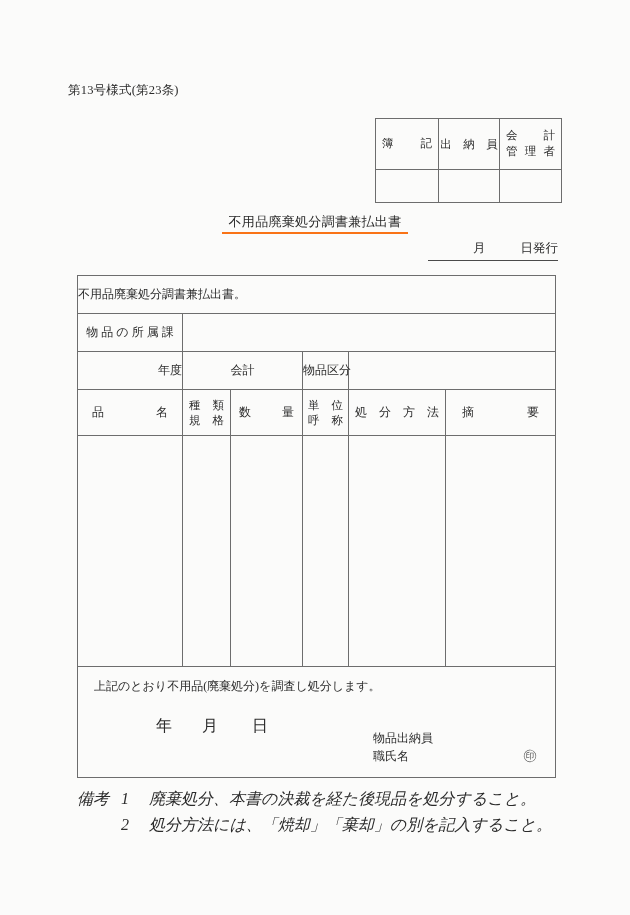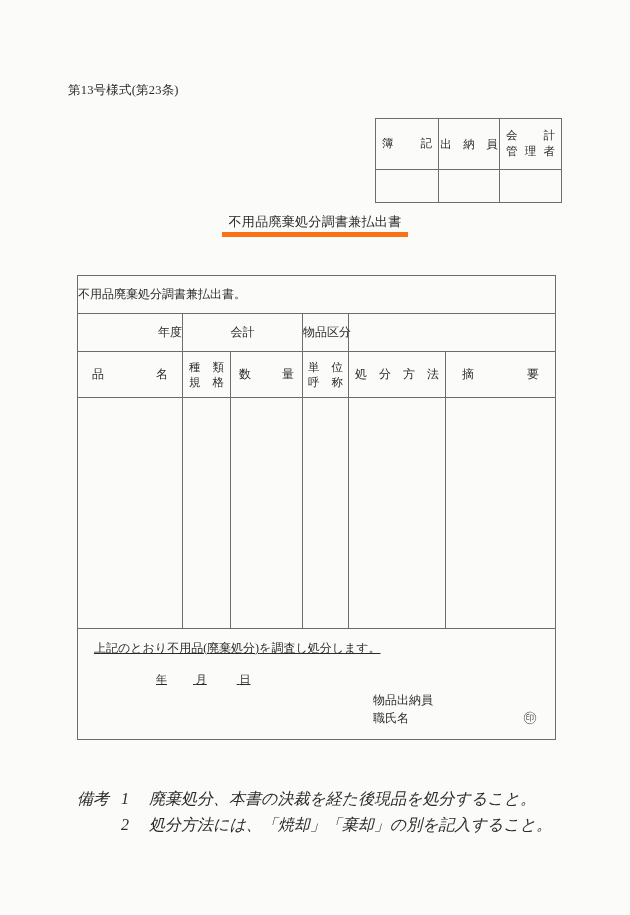--- a/index.html
+++ b/index.html
@@ -67,21 +67,21 @@
 
   
   .doc-title {
     left: 0;
     top: 212px;
     width: 630px;
     text-align: center;
   }
   .doc-title span {
     font-size: 13px;
-    border-bottom: 5px solid #f97316;
+    border-bottom: 2px solid #f97316;
     padding: 0 7px 3px 7px;
     letter-spacing: 0.3px;
   }
 
   
   .issue-date {
     left: 428px;
     top: 240px;
     width: 130px;
     border-bottom: 1px solid #4a4a4a;
@@ -128,30 +128,29 @@
     line-height: 1.3;
     font-size: 11.5px;
   }
   .twoline .spread { display: flex; justify-content: space-between; }
 
   
   .footcell {
     position: relative;
     height: 100%;
     padding: 11px 0 0 0;
-    text-decoration: underline;
   }
   .foot-line1 {
     padding-left: 16px;
     font-size: 12px;
   }
   .foot-date {
     padding-left: 78px;
-    margin-top: 15px;
-    font-size: 11px;
+    margin-top: 21px;
+    font-size: 16px;
   }
   .foot-date .y { margin-right: 26px; }
   .foot-date .m { margin-right: 30px; }
   .sign-block {
     position: absolute;
     left: 295px;
     top: 62px;
     font-size: 12px;
     line-height: 1.5;
   }
@@ -214,36 +213,44 @@
       <td></td>
       <td></td>
     </tr>
   </tbody>
     </table>
 
   <div class="abs doc-title">
     <span>不用品廃棄処分調書兼払出書</span>
   </div>
 
+  <div class="abs issue-date">
+    <span class="m">月</span>
+    <span>日発行</span>
+  </div>
 
   <table class="abs mainform">
     <colgroup>
       <col class="w-name">
         <col class="w-kind">
         <col class="w-qty">
       <col class="w-unit">
         <col class="w-disp">
         <col class="w-note">
     </colgroup>
 
     <tbody>
         <tr class="r-intro">
       <td class="pad-l" colspan="6">不用品廃棄処分調書兼払出書。</td>
     </tr>
 
+    <tr class="r-dept">
+      <td class="center">物 品 の 所 属 課</td>
+      <td class="pad-x" colspan="5"></td>
+    </tr>
 
     <tr class="r-year">
       <td class="pad-r" style="text-align:right">年度</td>
       <td class="pad-r" colspan="2" style="text-align:center">会計</td>
       <td class="pad-x nowrap">物品区分</td>
       <td class="pad-x" colspan="2"></td>
     </tr>
 
     <tr class="r-colhead">
       <td>

